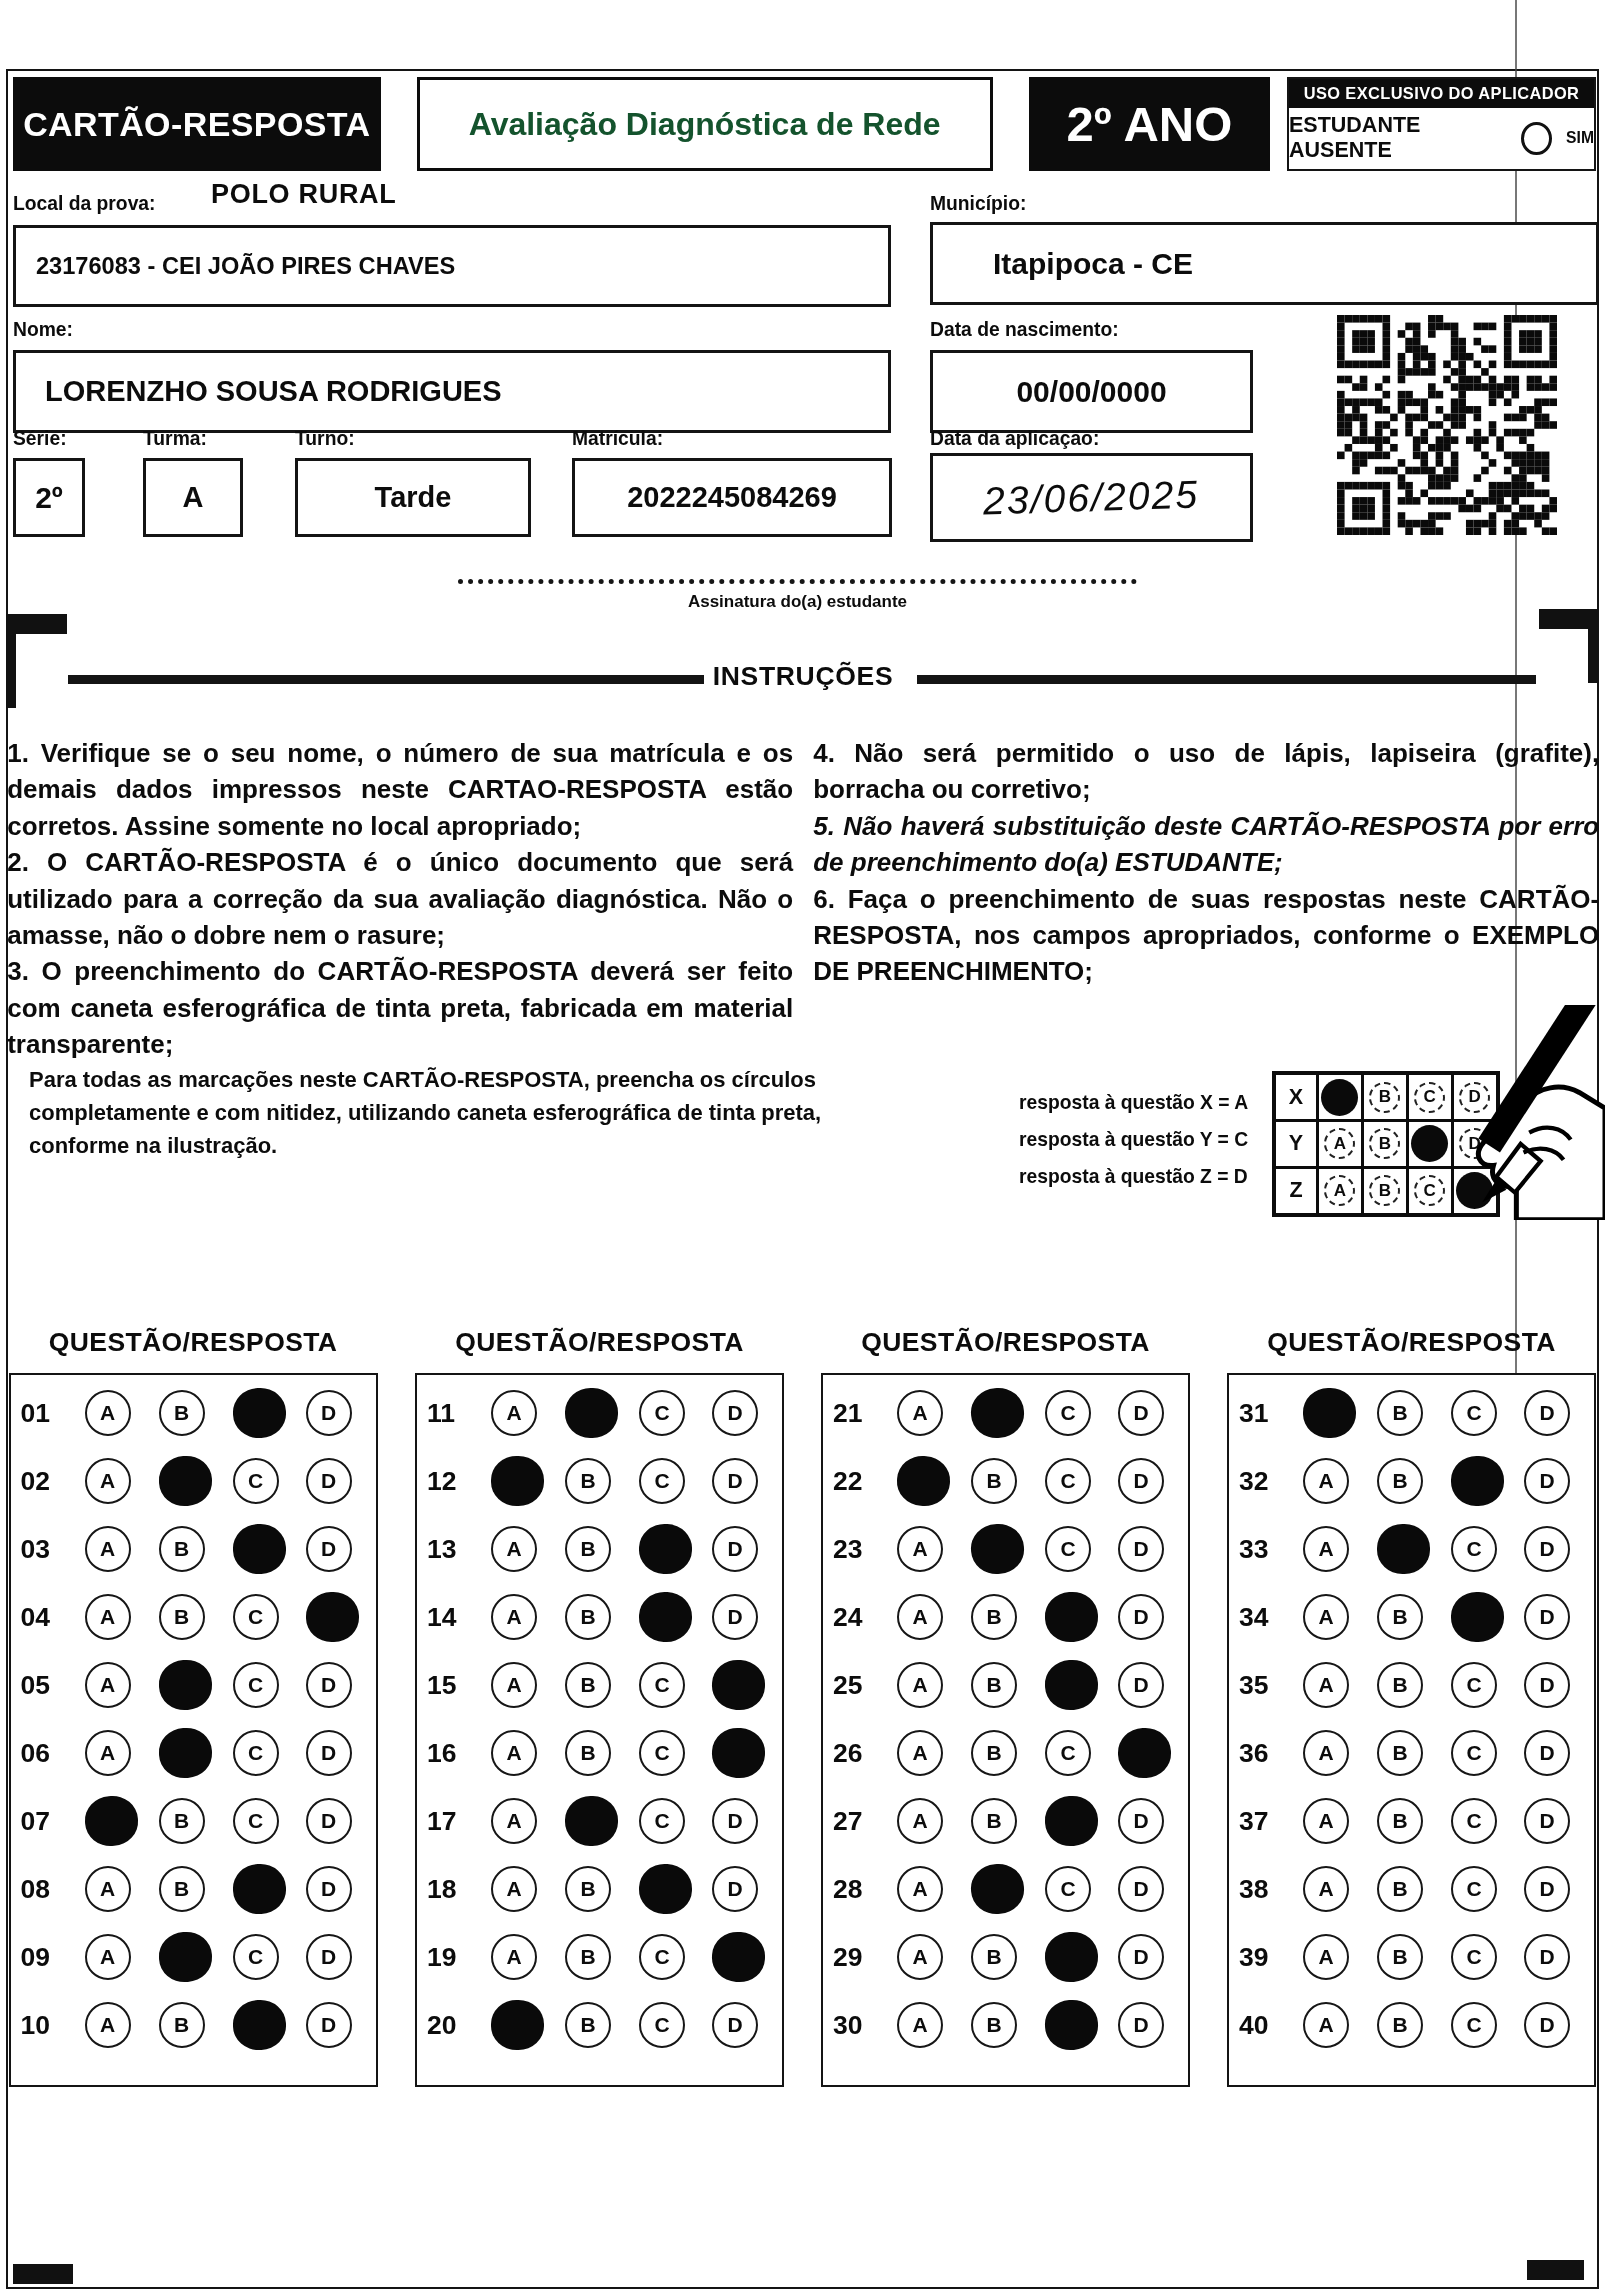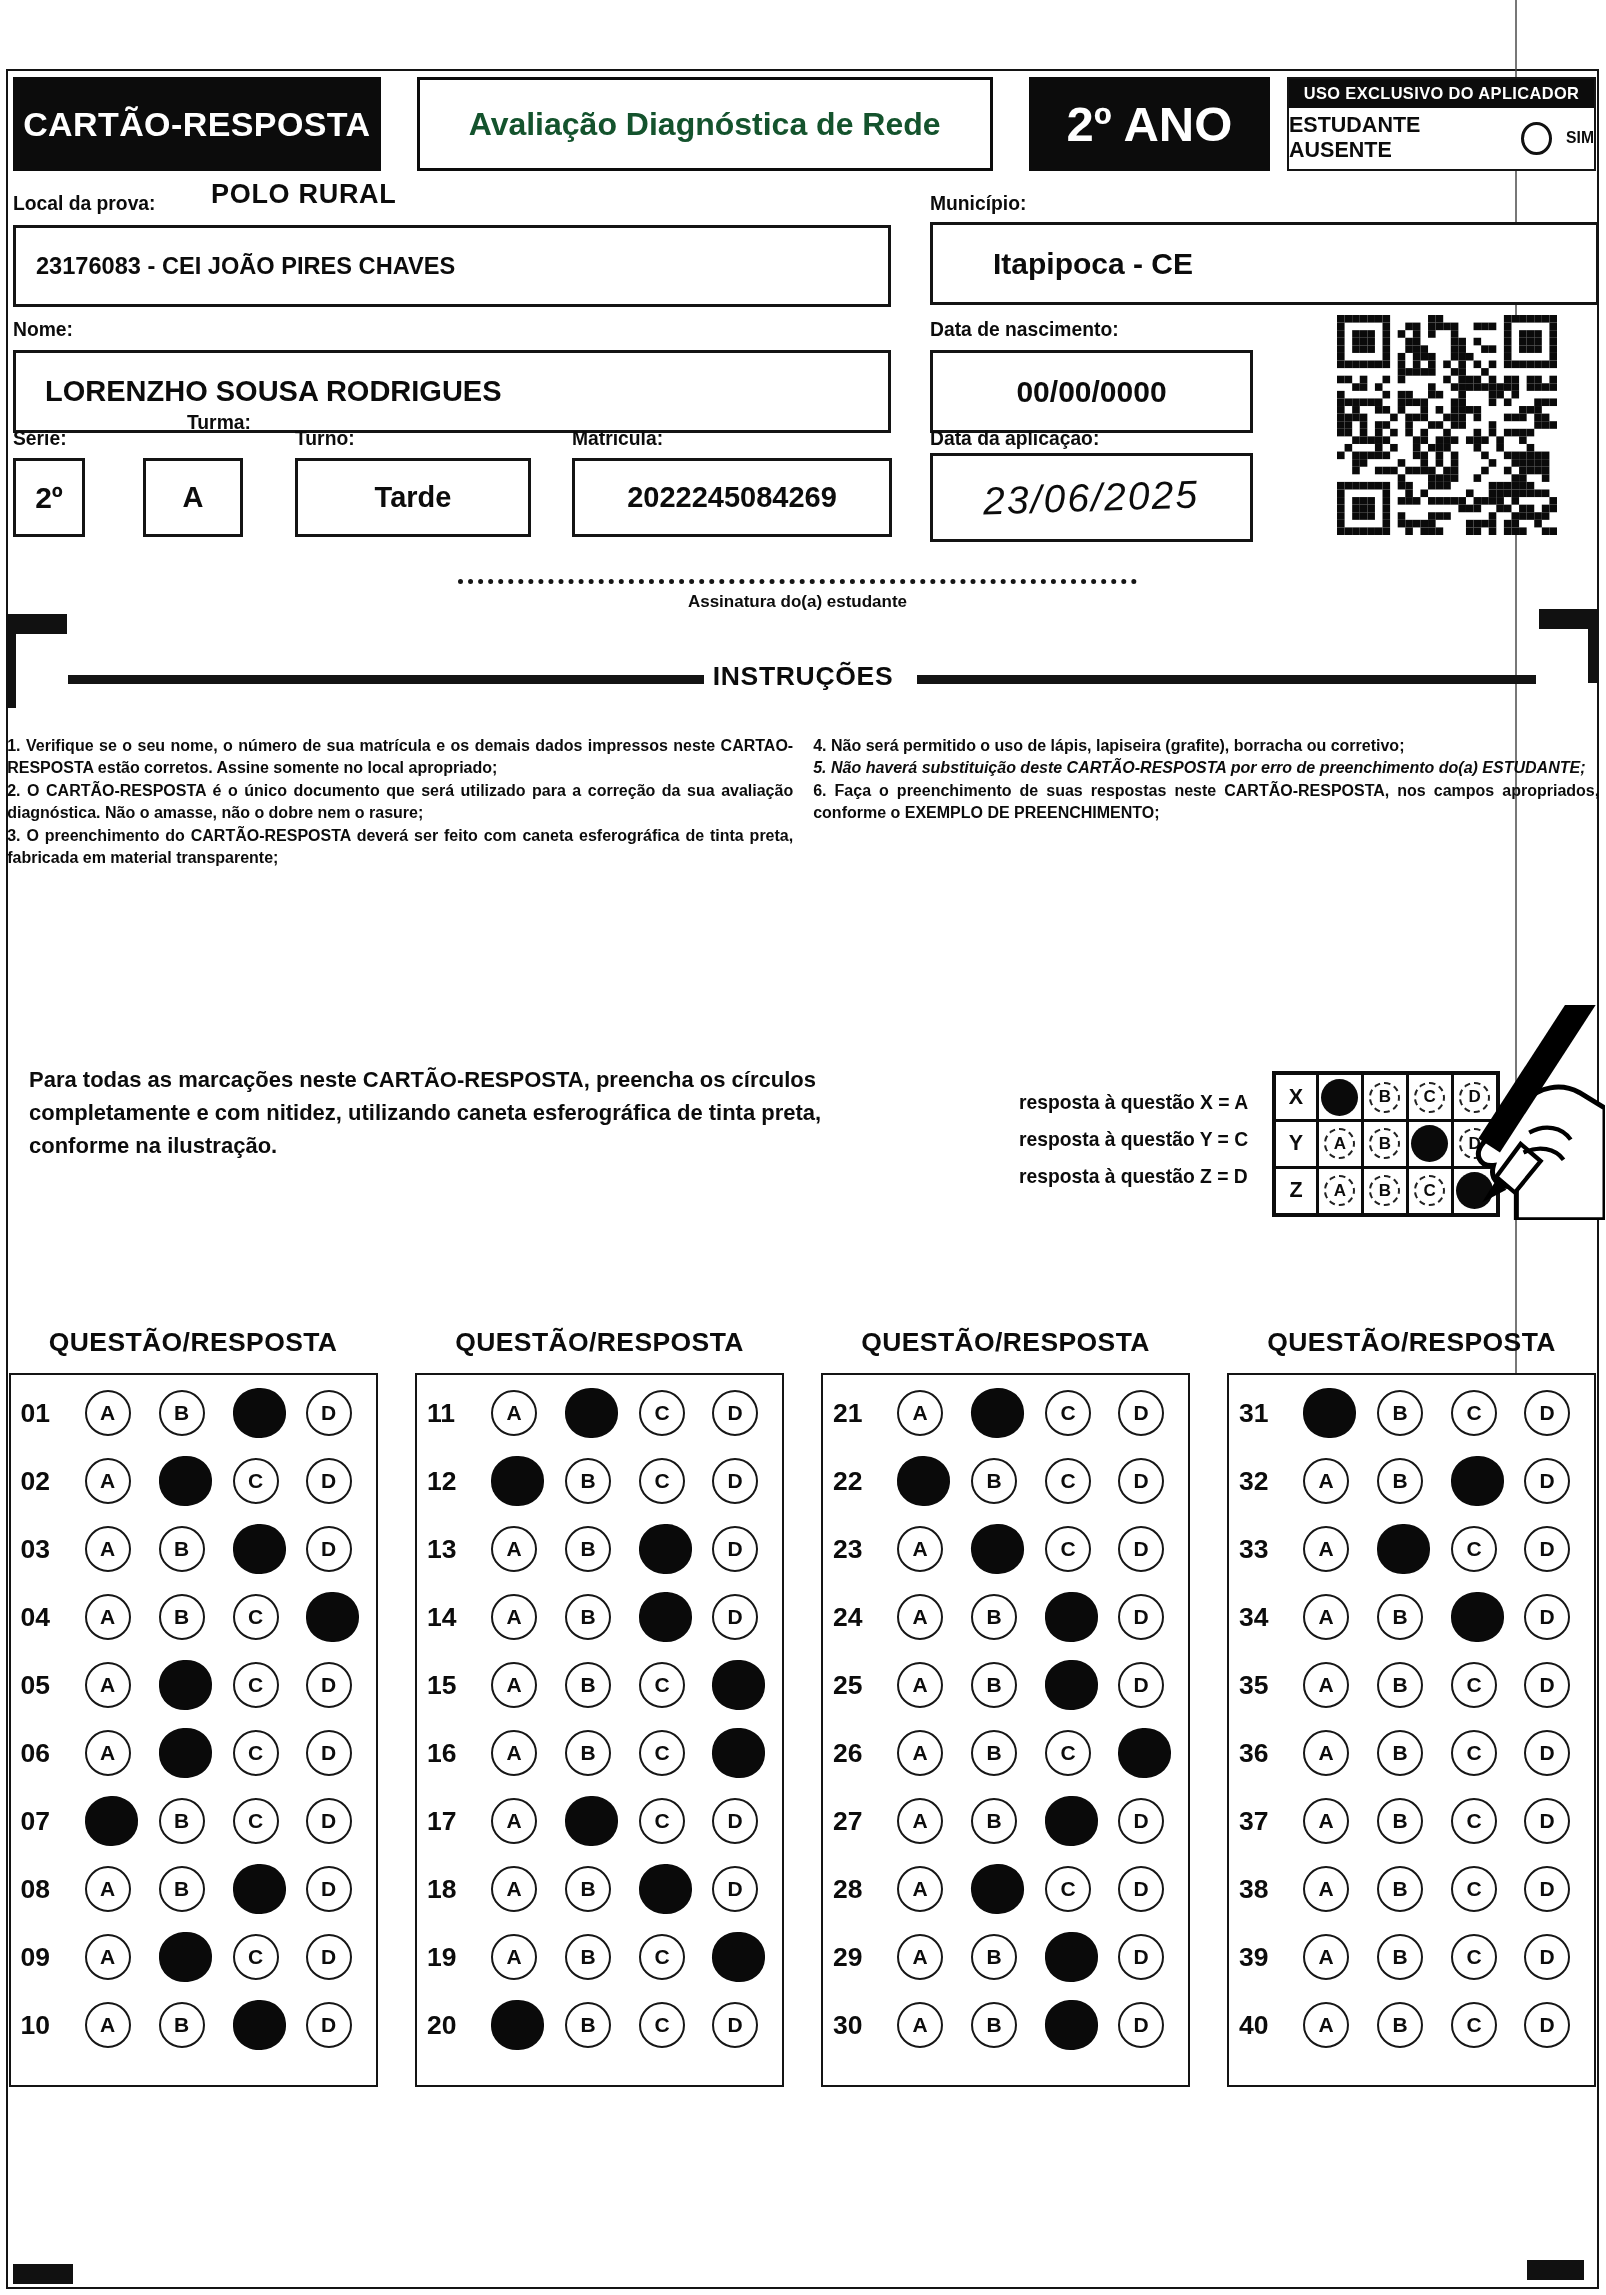--- a/index.html
+++ b/index.html
@@ -38,21 +38,21 @@
   .sig-label { left:458px; top:592px; width:679px; text-align:center; font-size:17px; font-weight:700; }
 
   
   .bar { background:#111; }
 
   
   .instr-title { left:0; top:661px; width:1606px; text-align:center; font-size:26.5px; font-weight:700; letter-spacing:0.7px; }
   .line-left { left:68px; top:675px; width:636px; height:9.3px; background:#141414; }
   .line-right { left:917px; top:675px; width:619px; height:9.3px; background:#141414; }
   .instr-cols { left:7.2px; top:735px; width:1592px; display:flex; gap:20px; }
-  .instr-col { width:786px; font-size:16px; font-weight:700; line-height:1.40; text-align:justify; }
+  .instr-col { width:786px; font-size:26px; font-weight:700; line-height:1.40; text-align:justify; }
   .instr-col p { margin:0; }
 
   .fill-note { left:29px; top:1063px; width:815px; font-size:22px; font-weight:700; line-height:1.5; text-align:left; }
 
   
   .ex-captions { left:1019px; top:1084px; font-size:19.3px; font-weight:700; line-height:1.93; }
   .ex-grid { left:1272px; top:1071px; border:4.3px solid #0c0c0c; background:#0c0c0c; display:grid; grid-template-columns:40px 42px 42px 42px 42px; grid-auto-rows:44px; gap:2.9px; }
   .ex-cell { background:#fff; display:flex; align-items:center; justify-content:center; }
   .ex-label { font-size:21.5px; font-weight:700; }
   .ex-bub { width:31px; height:31px; border:2.1px dashed #222; border-radius:50%; display:flex; align-items:center; justify-content:center; font-size:17px; font-weight:700; }
@@ -106,21 +106,21 @@
   <div class="abs flabel" style="left:13px; top:319px;">Nome:</div>
   <div class="abs fbox" style="left:13px; top:350px; width:878px; height:83px;">
     <span class="val" style="font-size:29px; padding-left:29px;">LORENZHO SOUSA RODRIGUES</span>
   </div>
 
   <div class="abs flabel" style="left:13px; top:428px;">Série:</div>
   <div class="abs fbox" style="left:13px; top:458px; width:72px; height:79px; justify-content:center;">
     <span class="val" style="font-size:30px;">2º</span>
   </div>
 
-  <div class="abs flabel" style="left:143px; top:412px;margin-left:44px;">Turma:</div>
+  <div class="abs flabel" style="left:143px; top:428px;">Turma:</div>
   <div class="abs fbox" style="left:143px; top:458px; width:100px; height:79px; justify-content:center;">
     <span class="val" style="font-size:29px;">A</span>
   </div>
 
   <div class="abs flabel" style="left:295px; top:428px;">Turno:</div>
   <div class="abs fbox" style="left:295px; top:458px; width:236px; height:79px; justify-content:center;">
     <span class="val" style="font-size:29px;">Tarde</span>
   </div>
 
   <div class="abs flabel" style="left:572px; top:428px;">Matrícula:</div>

